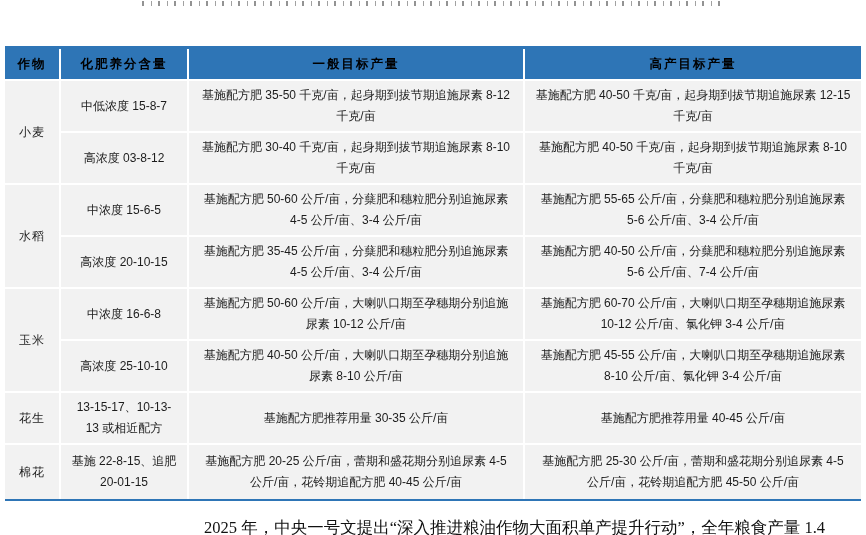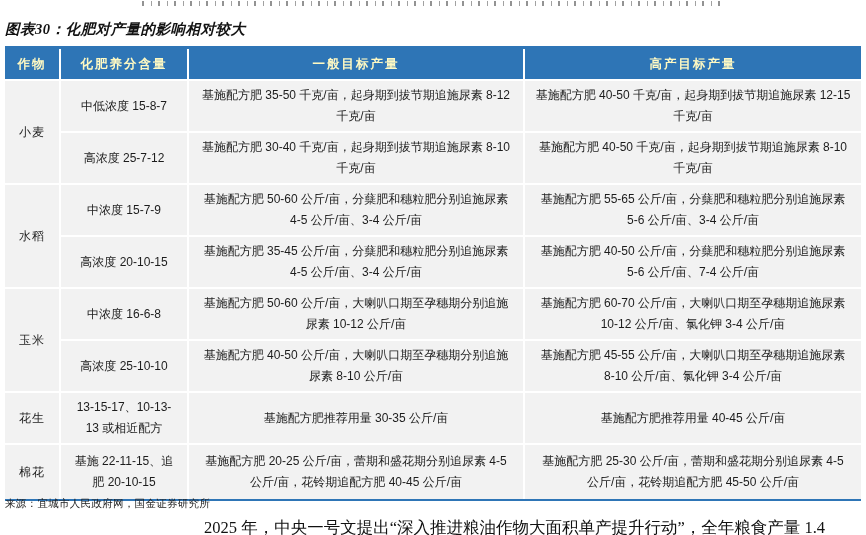--- a/index.html
+++ b/index.html
@@ -19,21 +19,21 @@
     font-weight:bold;font-style:italic;
     font-size:14.5px;color:#121212;letter-spacing:.5px;
   }
 
   table.fert{
     position:absolute;left:5px;top:46px;width:856px;
     border-collapse:separate;border-spacing:0;table-layout:fixed;
     border-top:3px solid #2e75b6;border-bottom:2px solid #2e75b6;
   }
   table.fert th{
-    background:#2e75b6;color:#fef9c3;font-weight:bold;
+    background:#2e75b6;color:#000000;font-weight:bold;
     font-size:12.5px;height:26px;padding:2px 8px;
     border-right:2px solid #ffffff;border-bottom:2px solid #ffffff;
     text-align:center;letter-spacing:2px;
   }
   table.fert th:last-child{border-right:none;}
   table.fert td{
     background:#f2f2f2;color:#1c1c1c;
     font-size:12px;line-height:1.75;text-align:center;vertical-align:middle;
     padding:4px 10px;
     border-right:2px solid #ffffff;border-bottom:2px solid #ffffff;
@@ -53,21 +53,20 @@
     font-size:16.5px;color:#111;white-space:nowrap;
   }
 </style>
 </head>
 <body>
 
 <div class="page">
 
   <div class="top-remnant"></div>
 
-  <div class="chart-title">图表30：化肥对产量的影响相对较大</div>
 
   <table class="fert">
     <colgroup>
       <col style="width:56px">
         <col style="width:128px">
         <col style="width:336px">
         <col style="width:336px">
     </colgroup>
     <thead>
       <tr>
@@ -78,27 +77,27 @@
       </tr>
     </thead>
     <tbody>
       <tr style="height:52px">
         <td class="crop" rowspan="2">小麦</td>
         <td>中低浓度 15-8-7</td>
         <td>基施配方肥 35-50 千克/亩，起身期到拔节期追施尿素 8-12 千克/亩</td>
         <td>基施配方肥 40-50 千克/亩，起身期到拔节期追施尿素 12-15 千克/亩</td>
       </tr>
       <tr style="height:52px">
-        <td>高浓度 25-7-12</td>
+        <td>高浓度 03-8-12</td>
         <td>基施配方肥 30-40 千克/亩，起身期到拔节期追施尿素 8-10 千克/亩</td>
         <td>基施配方肥 40-50 千克/亩，起身期到拔节期追施尿素 8-10 千克/亩</td>
       </tr>
       <tr style="height:52px">
         <td class="crop" rowspan="2">水稻</td>
-        <td>中浓度 15-7-9</td>
+        <td>中浓度 15-6-5</td>
         <td>基施配方肥 50-60 公斤/亩，分蘖肥和穗粒肥分别追施尿素 4-5 公斤/亩、3-4 公斤/亩</td>
         <td>基施配方肥 55-65 公斤/亩，分蘖肥和穗粒肥分别追施尿素 5-6 公斤/亩、3-4 公斤/亩</td>
       </tr>
       <tr style="height:52px">
         <td>高浓度 20-10-15</td>
         <td>基施配方肥 35-45 公斤/亩，分蘖肥和穗粒肥分别追施尿素 4-5 公斤/亩、3-4 公斤/亩</td>
         <td>基施配方肥 40-50 公斤/亩，分蘖肥和穗粒肥分别追施尿素 5-6 公斤/亩、7-4 公斤/亩</td>
       </tr>
       <tr style="height:52px">
         <td class="crop" rowspan="2">玉米</td>
@@ -112,24 +111,23 @@
         <td>基施配方肥 45-55 公斤/亩，大喇叭口期至孕穗期追施尿素 8-10 公斤/亩、氯化钾 3-4 公斤/亩</td>
       </tr>
       <tr style="height:46px">
         <td class="crop">花生</td>
         <td>13-15-17、10-13-13 或相近配方</td>
         <td>基施配方肥推荐用量 30-35 公斤/亩</td>
         <td>基施配方肥推荐用量 40-45 公斤/亩</td>
       </tr>
       <tr class="last" style="height:54px">
         <td class="crop">棉花</td>
-        <td>基施 22-11-15、追肥 20-10-15</td>
+        <td>基施 22-8-15、追肥 20-01-15</td>
         <td>基施配方肥 20-25 公斤/亩，蕾期和盛花期分别追尿素 4-5 公斤/亩，花铃期追配方肥 40-45 公斤/亩</td>
         <td>基施配方肥 25-30 公斤/亩，蕾期和盛花期分别追尿素 4-5 公斤/亩，花铃期追配方肥 45-50 公斤/亩</td>
       </tr>
     </tbody>
   </table>
 
-  <div class="source">来源：宜城市人民政府网，国金证券研究所</div>
 
   <div class="footer-para">2025 年，中央一号文提出“深入推进粮油作物大面积单产提升行动”，全年粮食产量 1.4</div>
 
 </div>
 
 </body></html>

